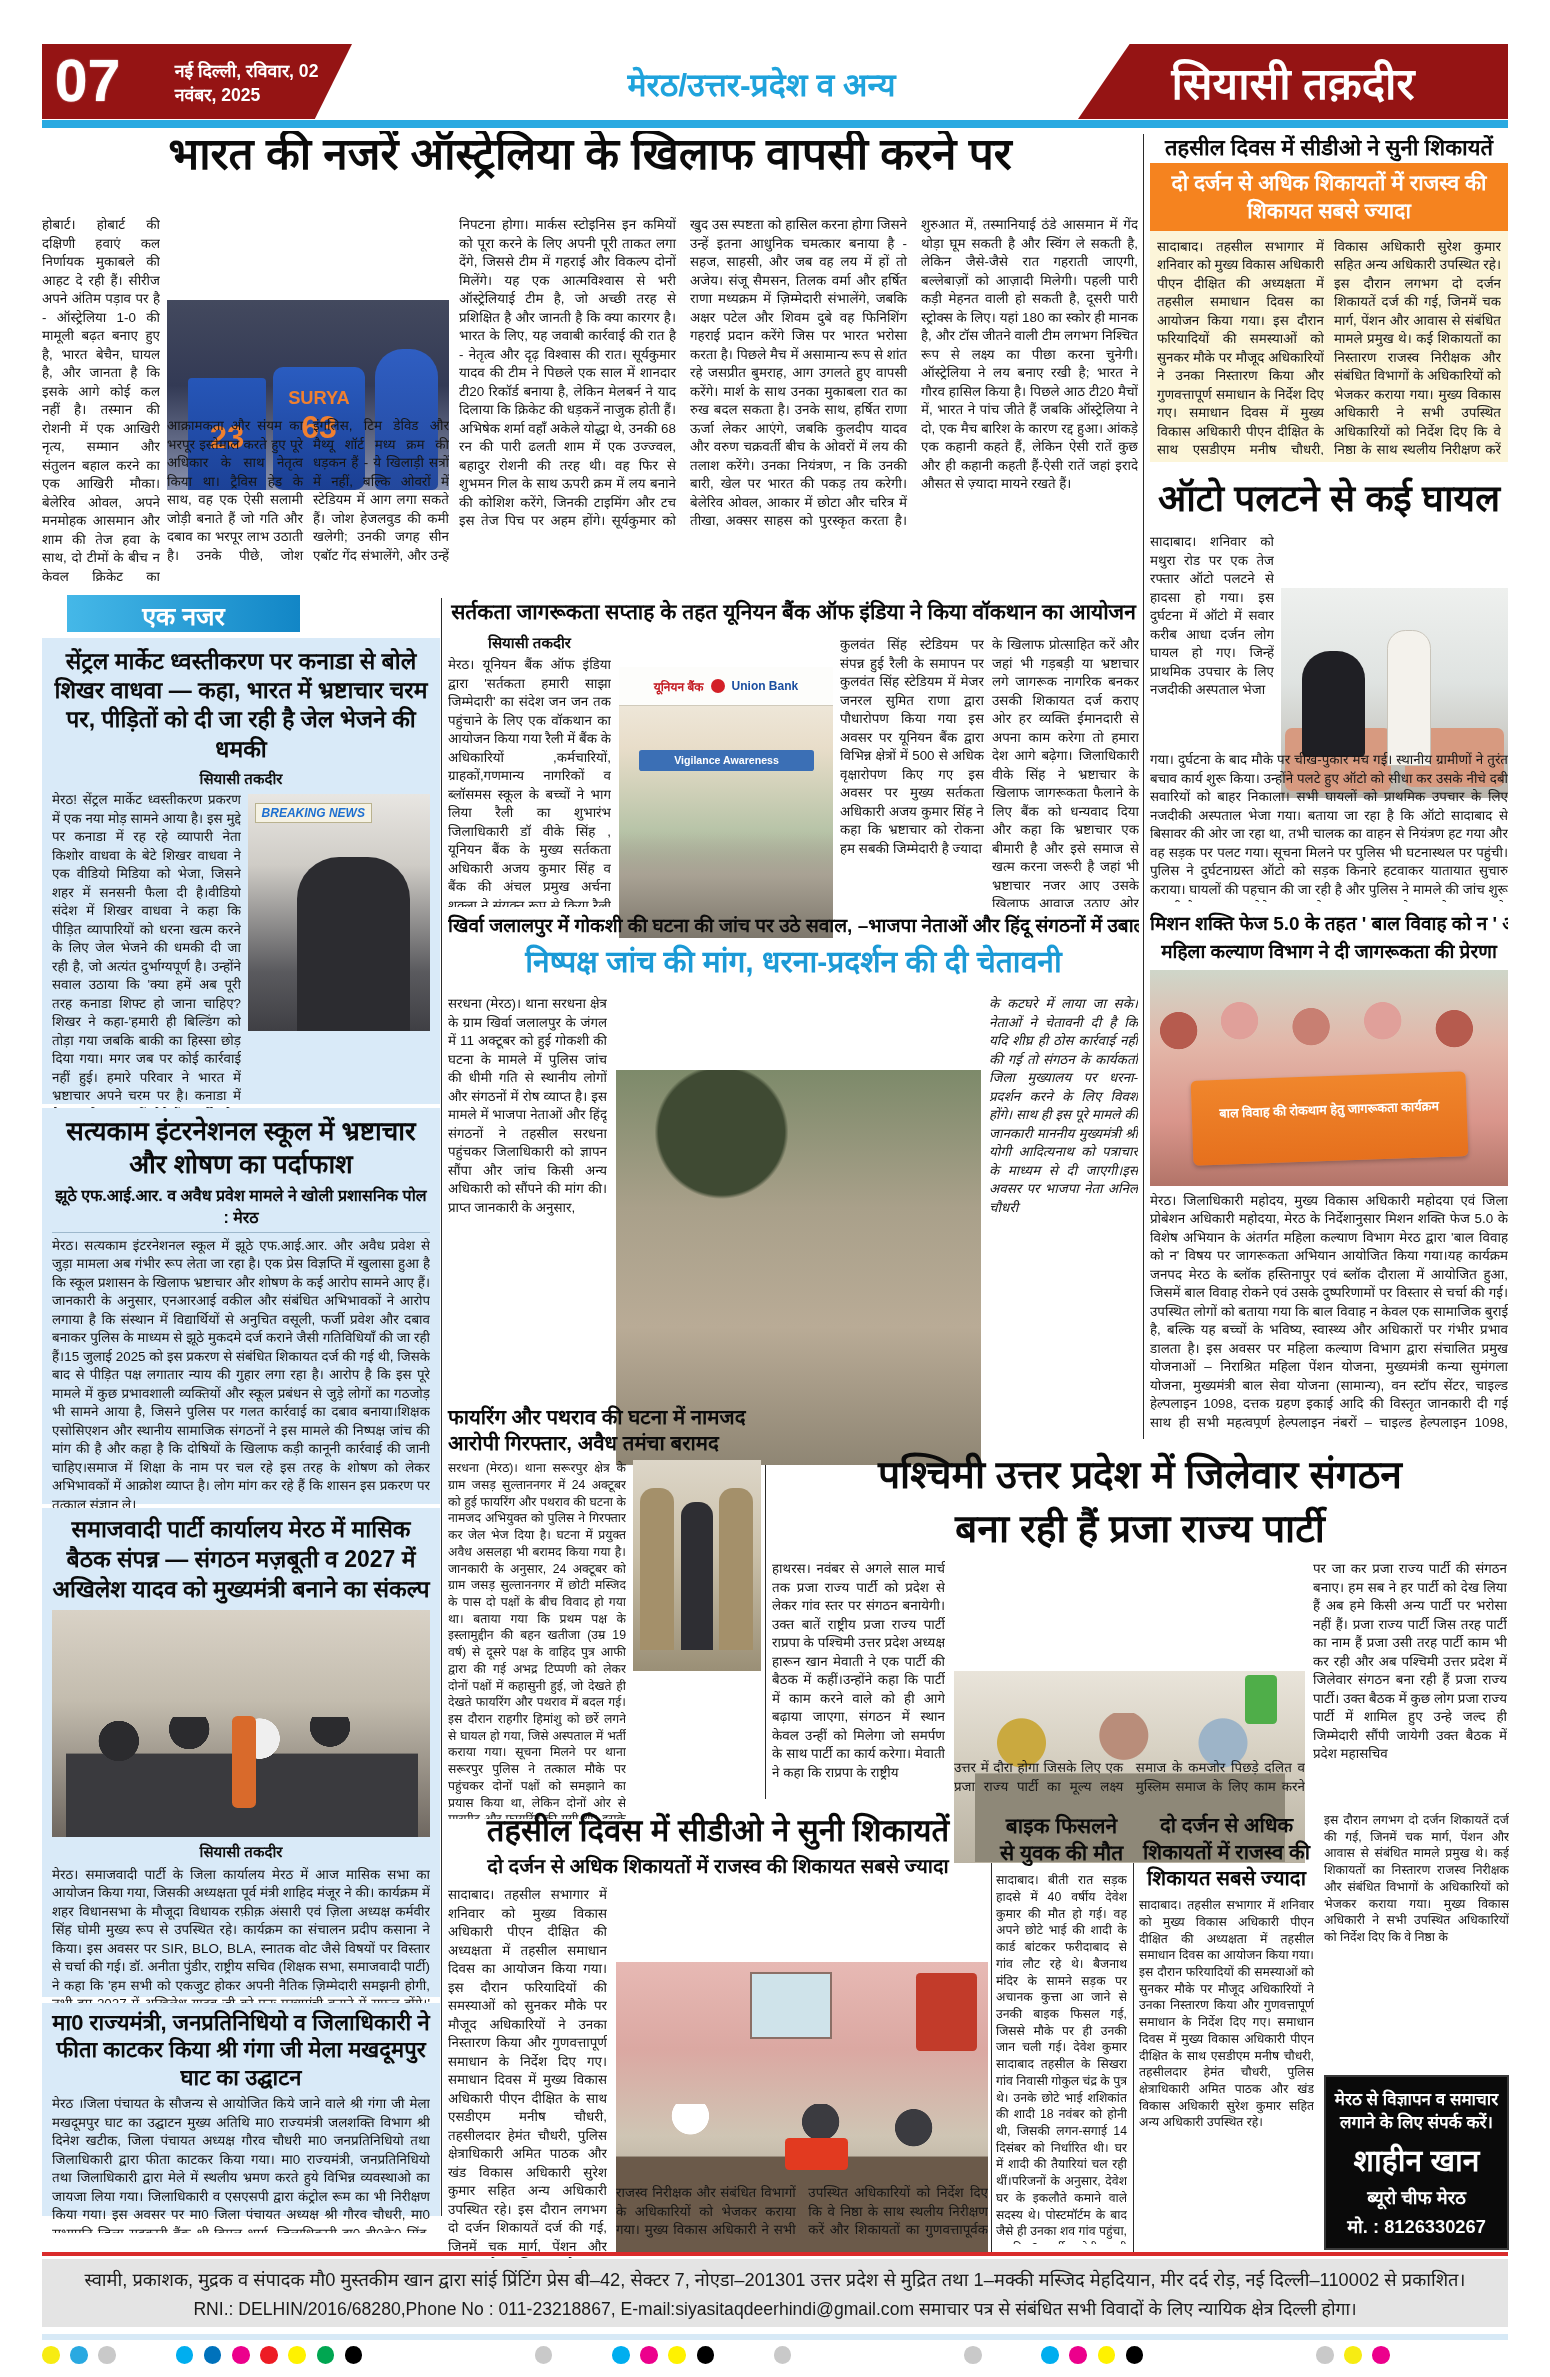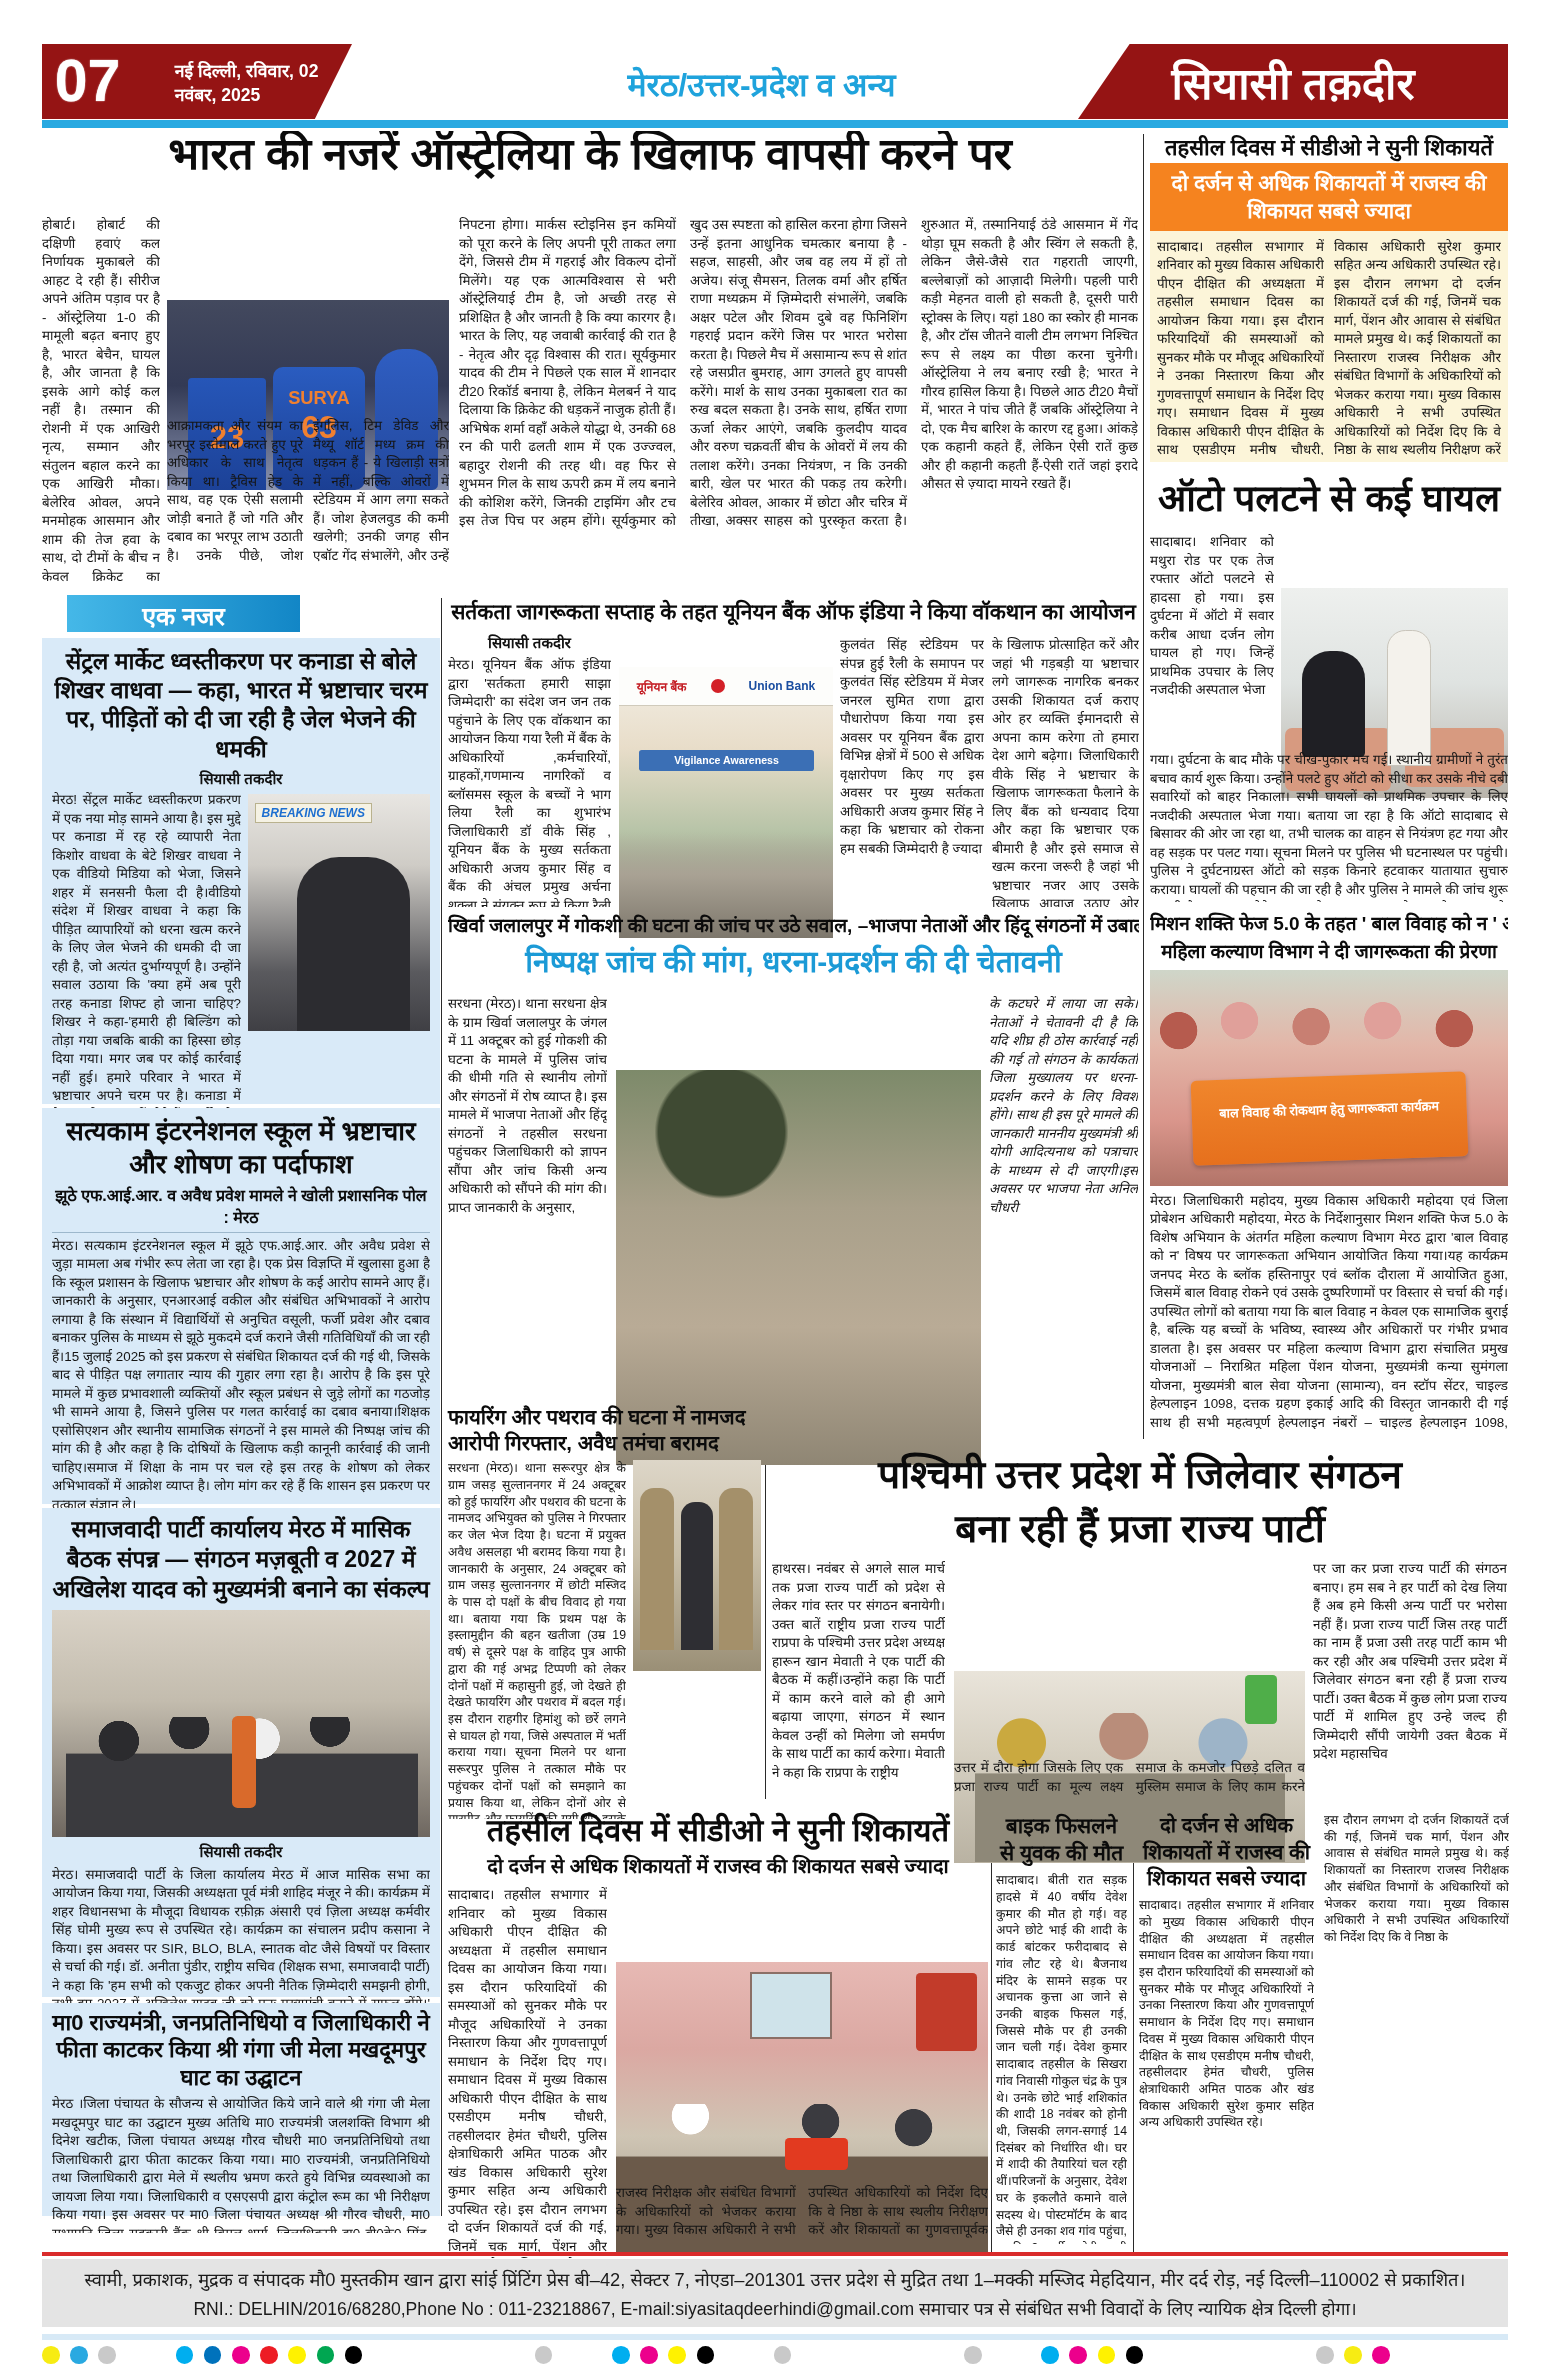--- a/index.html
+++ b/index.html
@@ -90,21 +90,21 @@
   <div class="abs lblue" style="left:42px;top:2003px;width:398px;height:213px;padding:5.6px 10px;box-sizing:border-box;">
     <div class="hl" style="font-size:22px;line-height:1.25;">मा0 राज्यमंत्री, जनप्रतिनिधियो व जिलाधिकारी ने फीता काटकर किया श्री गंगा जी मेला मखदूमपुर घाट का उद्घाटन</div>
     <div class="bt" style="height:138px;margin-top:4.2px;">मेरठ ।जिला पंचायत के सौजन्य से आयोजित किये जाने वाले श्री गंगा जी मेला मखदूमपुर घाट का उद्घाटन मुख्य अतिथि मा0 राज्यमंत्री जलशक्ति विभाग श्री दिनेश खटीक, जिला पंचायत अध्यक्ष गौरव चौधरी मा0 जनप्रतिनिधियो तथा जिलाधिकारी द्वारा फीता काटकर किया गया। मा0 राज्यमंत्री, जनप्रतिनिधियो तथा जिलाधिकारी द्वारा मेले में स्थलीय भ्रमण करते हुये विभिन्न व्यवस्थाओ का जायजा लिया गया। जिलाधिकारी व एसएसपी द्वारा कंट्रोल रूम का भी निरीक्षण किया गया। इस अवसर पर मा0 जिला पंचायत अध्यक्ष श्री गौरव चौधरी, मा0 सभापति जिला सहकारी बैंक श्री विमल शर्मा, जिलाधिकारी डा0 वी0के0 सिंह, एसएसपी विपिन ताडा, एसडीएम मवाना संतोष कुमार, एसपी देहात अभिजीत कुमार सहित अन्य गणमान्य व्यक्ति, संबंधित अधिकारीगण उपस्थित रहे।</div>
   </div>
 
   <div class="abs" style="left:448px;top:597px;width:691px;height:311px;">
     <div class="hl fit" style="font-size:21px;height:31px;">सर्तकता जागरूकता सप्ताह के तहत यूनियन बैंक ऑफ इंडिया ने किया वॉकथान का आयोजन</div>
     <div class="byline" style="position:absolute;left:0;top:35px;width:163px;">सियासी तकदीर</div>
     <div class="abs bt" style="left:0;top:59px;width:163px;height:251px;">मेरठ। यूनियन बैंक ऑफ इंडिया द्वारा 'सर्तकता हमारी साझा जिम्मेदारी' का संदेश जन जन तक पहुंचाने के लिए एक वॉकथान का आयोजन किया गया रैली में बैंक के अधिकारियों ,कर्मचारियों, ग्राहकों,गणमान्य नागरिकों व ब्लॉसमस स्कूल के बच्चों ने भाग लिया रैली का शुभारंभ जिलाधिकारी डॉ वीके सिंह , यूनियन बैंक के मुख्य सर्तकता अधिकारी अजय कुमार सिंह व बैंक की अंचल प्रमुख अर्चना शुक्ला ने संयुक्त रूप से किया रैली शनिवार सुबह 7 बजे चौधरी चरण सिंह पार्क से प्रारंभ होकर</div>
     <div class="abs ph" style="left:171px;top:39px;width:214px;height:271px;background:linear-gradient(180deg,#f3efe6 0%,#e8ddc9 30%,#b8c4a8 60%,#8a977f 100%);">
-      <span style="position:absolute;left:0;top:0;width:100%;height:38px;background:#fdfdfb;border-bottom:1.4px solid #d0cabb;display:flex;align-items:center;justify-content:center;gap:24px;">
+      <span style="position:absolute;left:0;top:0;width:100%;height:38px;background:#fdfdfb;border-bottom:1.4px solid #d0cabb;display:flex;align-items:center;justify-content:center;gap:7px;">
         <span style="color:#c41e25;font-weight:bold;font-size:12px;">यूनियन बैंक</span>
         <span style="width:14px;height:14px;border-radius:50%;background:#d32027;display:inline-block;"></span>
         <span style="color:#1b4ea0;font-weight:bold;font-size:12px;">Union Bank</span>
       </span>
       <span style="position:absolute;left:20px;top:83px;width:175px;height:21px;background:#3b6fb5;color:#fff;font-size:10.6px;font-weight:bold;text-align:center;line-height:21px;border-radius:2.8px;">Vigilance Awareness</span>
       <span style="position:absolute;left:0;bottom:0;width:100%;height:106px;background:linear-gradient(180deg,transparent 0,#a9a294 40%,#7d776c 100%);"></span>
     </div>
     <div class="abs bt" style="left:392px;top:39px;width:144px;height:271px;">कुलवंत सिंह स्टेडियम पर संपन्न हुई रैली के समापन पर कुलवंत सिंह स्टेडियम में मेजर जनरल सुमित राणा द्वारा पौधारोपण किया गया इस अवसर पर यूनियन बैंक द्वारा विभिन्न क्षेत्रों में 500 से अधिक वृक्षारोपण किए गए इस अवसर पर मुख्य सर्तकता अधिकारी अजय कुमार सिंह ने कहा कि भ्रष्टाचार को रोकना हम सबकी जिम्मेदारी है ज्यादा</div>
     <div class="abs bt" style="left:544px;top:39px;width:147px;height:271px;">के खिलाफ प्रोत्साहित करें और जहां भी गड़बड़ी या भ्रष्टाचार लगे  जागरूक नागरिक बनकर उसकी शिकायत दर्ज कराए ओर हर व्यक्ति ईमानदारी से अपना काम करेगा तो हमारा देश आगे बढ़ेगा। जिलाधिकारी वीके सिंह ने भ्रष्टाचार के खिलाफ जागरूकता फैलाने के लिए बैंक को धन्यवाद दिया और कहा कि भ्रष्टाचार एक बीमारी है और इसे समाज से खत्म करना जरूरी है जहां भी भ्रष्टाचार नजर आए उसके खिलाफ आवाज उठाए ओर सभी लोग</div>
   </div>
@@ -198,20 +198,27 @@
     <div class="btsm" style="height:372px;margin-top:5.6px;">सादाबाद। बीती रात सड़क हादसे में 40 वर्षीय देवेश कुमार की मौत हो गई। वह अपने छोटे भाई की शादी के कार्ड बांटकर फरीदाबाद से गांव लौट रहे थे। बैजनाथ मंदिर के सामने सड़क पर अचानक कुत्ता आ जाने से उनकी बाइक फिसल गई, जिससे मौके पर ही उनकी जान चली गई। देवेश कुमार सादाबाद तहसील के सिखरा गांव निवासी गोकुल चंद्र के पुत्र थे। उनके छोटे भाई शशिकांत की शादी 18 नवंबर को होनी थी, जिसकी लगन-सगाई 14 दिसंबर को निर्धारित थी। घर में शादी की तैयारियां चल रही थीं।परिजनों के अनुसार, देवेश घर के इकलौते कमाने वाले सदस्य थे। पोस्टमॉर्टम के बाद जैसे ही उनका शव गांव पहुंचा, उनकी 9 वर्षीय बेटी माही पिता को देखकर बेहोश हो गई। देवेश की पत्नी और एक पुत्र भी है। परे गांव में शोक की लहर दौड़ गई और</div>
   </div>
 
   <div class="abs" style="left:1139px;top:1812px;width:369px;height:444px;">
     <div class="abs" style="left:0;top:0;width:175px;height:444px;">
       <div class="hl" style="font-size:20.4px;line-height:1.3;">दो दर्जन से अधिक शिकायतों में राजस्व की शिकायत सबसे ज्यादा</div>
       <div class="btsm" style="height:338px;margin-top:5.6px;">सादाबाद। तहसील सभागार में शनिवार को मुख्य विकास अधिकारी पीएन दीक्षित की अध्यक्षता में तहसील समाधान दिवस का आयोजन किया गया। इस दौरान फरियादियों की समस्याओं को सुनकर मौके पर मौजूद अधिकारियों ने उनका निस्तारण किया और गुणवत्तापूर्ण समाधान के निर्देश दिए गए। समाधान दिवस में मुख्य विकास अधिकारी पीएन दीक्षित के साथ एसडीएम मनीष चौधरी, तहसीलदार हेमंत चौधरी, पुलिस क्षेत्राधिकारी अमित पाठक और खंड विकास अधिकारी सुरेश कुमार सहित अन्य अधिकारी उपस्थित रहे।</div>
     </div>
     <div class="abs" style="left:185px;top:0;width:185px;height:444px;">
       <div class="btsm" style="height:268px;">इस दौरान लगभग दो दर्जन शिकायतें दर्ज की गई, जिनमें चक मार्ग, पेंशन और आवास से संबंधित मामले प्रमुख थे। कई शिकायतों का निस्तारण राजस्व निरीक्षक और संबंधित विभागों के अधिकारियों को भेजकर कराया गया। मुख्य विकास अधिकारी ने सभी उपस्थित अधिकारियों को निर्देश दिए कि वे निष्ठा के</div>
+      <div style="position:absolute;left:0;bottom:5.6px;width:185px;background:#0a0a0a;color:#fff;text-align:center;padding:10px 4.2px;box-sizing:border-box;border:2.1px solid #3a3a3a;">
+        <div style="font-weight:bold;font-size:17px;">मेरठ से विज्ञापन व समाचार</div>
+        <div style="font-weight:bold;font-size:17px;">लगाने के लिए संपर्क करें।</div>
+        <div style="font-weight:bold;font-size:30px;margin-top:5.6px;">शाहीन खान</div>
+        <div style="font-weight:bold;font-size:18.3px;margin-top:4.2px;">ब्यूरो चीफ मेरठ</div>
+        <div style="font-weight:bold;font-size:18.3px;margin-top:4.2px;">मो. : 8126330267</div>
+      </div>
     </div>
   </div>
 
   <div class="abs" style="left:42px;top:2252px;width:1466px;height:3.5px;background:#d92b2b;"></div>
   <div class="abs" style="left:42px;top:2259px;width:1466px;height:68px;background:#e4e4e4;display:flex;flex-direction:column;justify-content:center;gap:5.6px;">
     <div style="text-align:center;font-size:18.3px;color:#1a1a1a;">स्वामी, प्रकाशक, मुद्रक व संपादक मौ0 मुस्तकीम खान द्वारा सांई प्रिंटिंग प्रेस बी–42, सेक्टर 7, नोएडा–201301 उत्तर प्रदेश से मुद्रित तथा 1–मक्की मस्जिद मेहदियान, मीर दर्द रोड़, नई दिल्ली–110002 से प्रकाशित।</div>
     <div style="text-align:center;font-size:17.6px;color:#1a1a1a;">RNI.: DELHIN/2016/68280,Phone No : 011-23218867, E-mail:siyasitaqdeerhindi@gmail.com समाचार पत्र से संबंधित सभी विवादों के लिए न्यायिक क्षेत्र दिल्ली होगा।</div>
   </div>
   <div class="abs" style="left:42px;top:2334px;width:1466px;height:5.6px;background:#d7e9f6;"></div>
   <div class="abs" style="left:42px;top:2346px;width:1466px;height:21px;white-space:nowrap;overflow:hidden;"><span class="dot" style="background: rgb(247, 236, 19);"></span><span class="dot" style="background: rgb(41, 169, 225);"></span><span class="dot" style="background: rgb(201, 201, 201);"></span><span class="dotgap"></span><span class="dot" style="background: rgb(0, 174, 239);"></span><span class="dot" style="background: rgb(0, 114, 188);"></span><span class="dot" style="background: rgb(236, 0, 140);"></span><span class="dot" style="background: rgb(237, 28, 36);"></span><span class="dot" style="background: rgb(255, 242, 0);"></span><span class="dot" style="background: rgb(0, 166, 81);"></span><span class="dot" style="background: rgb(0, 0, 0);"></span><span class="dotgap big"></span><span class="dot" style="background: rgb(201, 201, 201);"></span><span class="dotgap"></span><span class="dot" style="background: rgb(0, 174, 239);"></span><span class="dot" style="background: rgb(236, 0, 140);"></span><span class="dot" style="background: rgb(255, 242, 0);"></span><span class="dot" style="background: rgb(0, 0, 0);"></span><span class="dotgap"></span><span class="dot" style="background: rgb(201, 201, 201);"></span><span class="dotgap big"></span><span class="dot" style="background: rgb(201, 201, 201);"></span><span class="dotgap"></span><span class="dot" style="background: rgb(0, 174, 239);"></span><span class="dot" style="background: rgb(236, 0, 140);"></span><span class="dot" style="background: rgb(255, 242, 0);"></span><span class="dot" style="background: rgb(0, 0, 0);"></span><span class="dotgap big"></span><span class="dot" style="background: rgb(201, 201, 201);"></span><span class="dot" style="background: rgb(247, 236, 19);"></span><span class="dot" style="background: rgb(236, 0, 140);"></span></div>

